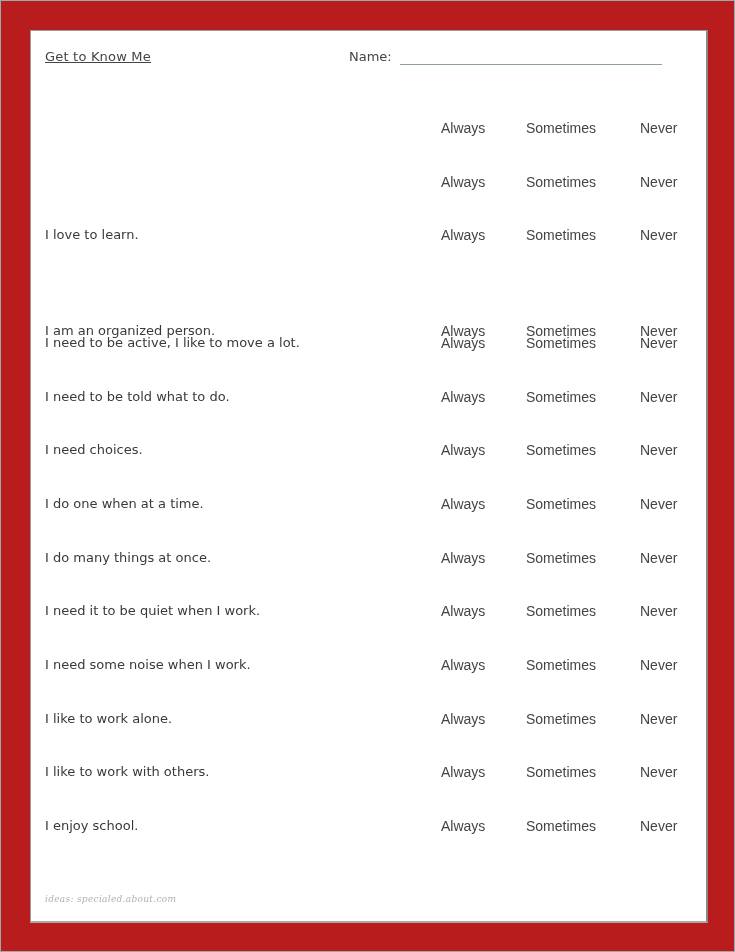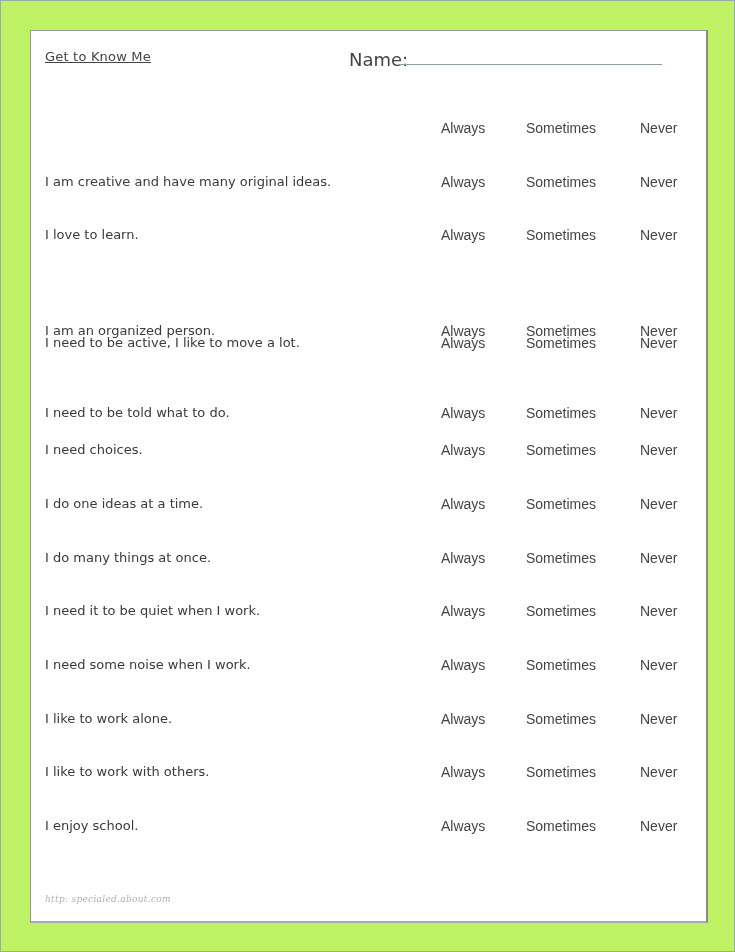--- a/index.html
+++ b/index.html
@@ -13,21 +13,21 @@
       position: relative;
       overflow: hidden;
       font-family: "DejaVu Sans", sans-serif;
       color: #333;
     }
     .outer-frame {
       position: absolute;
       left: 0; top: 0;
       width: 733px; height: 950px;
       border: 1px solid #9aaaa6;
-      background: #bef264;
+      background: #b91c1c;
     }
     .worksheet {
       position: absolute;
       left: 29px; top: 29px;
       width: 675px; height: 890px;
       border: 1px solid #999;
       border-right: 2px solid #888;
       border-bottom: 2px solid #aaa;
       background: #fff;
     }
@@ -36,21 +36,21 @@
       left: 14px; top: 18px;
       font-size: 13px;
       color: #444;
       text-decoration: underline;
       letter-spacing: 0.2px;
       padding-right: 8px;
     }
     .name-label {
       position: absolute;
       left: 318px; top: 18px;
-      font-size: 18px;
+      font-size: 13px;
       color: #444;
     }
     .name-line {
       position: absolute;
       left: 369px; top: 33px;
       width: 262px; height: 0;
       border-bottom: 1px solid #8fa09c;
     }
     .rows {
       position: absolute;
@@ -102,21 +102,20 @@
     <div class="name-label">Name:</div>
     <div class="name-line"></div>
 
     <div class="rows" id="rows">
         <div class="row" style="top: 89px;">
           <span class="opt opt-always">Always</span>
           <span class="opt opt-sometimes">Sometimes</span>
           <span class="opt opt-never">Never</span>
         </div>
         <div class="row" style="top: 143px;">
-          <span class="statement">I am creative and have many original ideas.</span>
           <span class="opt opt-always">Always</span>
           <span class="opt opt-sometimes">Sometimes</span>
           <span class="opt opt-never">Never</span>
         </div>
         <div class="row" style="top: 196px;">
           <span class="statement">I love to learn.</span>
           <span class="opt opt-always">Always</span>
           <span class="opt opt-sometimes">Sometimes</span>
           <span class="opt opt-never">Never</span>
         </div>
@@ -125,34 +124,34 @@
           <span class="opt opt-always">Always</span>
           <span class="opt opt-sometimes">Sometimes</span>
           <span class="opt opt-never">Never</span>
         </div>
         <div class="row" style="top: 304px; text-align: right;">
           <span class="statement">I need to be active, I like to move a lot.</span>
           <span class="opt opt-always">Always</span>
           <span class="opt opt-sometimes">Sometimes</span>
           <span class="opt opt-never">Never</span>
         </div>
-        <div class="row" style="top: 358px; margin-top: 16px;">
+        <div class="row" style="top: 358px;">
           <span class="statement">I need to be told what to do.</span>
           <span class="opt opt-always">Always</span>
           <span class="opt opt-sometimes">Sometimes</span>
           <span class="opt opt-never">Never</span>
         </div>
         <div class="row" style="top: 411px;">
           <span class="statement">I need choices.</span>
           <span class="opt opt-always">Always</span>
           <span class="opt opt-sometimes">Sometimes</span>
           <span class="opt opt-never">Never</span>
         </div>
         <div class="row" style="top: 465px;">
-          <span class="statement">I do one ideas at a time.</span>
+          <span class="statement">I do one when at a time.</span>
           <span class="opt opt-always">Always</span>
           <span class="opt opt-sometimes">Sometimes</span>
           <span class="opt opt-never">Never</span>
         </div>
         <div class="row" style="top: 519px;">
           <span class="statement">I do many things at once.</span>
           <span class="opt opt-always">Always</span>
           <span class="opt opt-sometimes">Sometimes</span>
           <span class="opt opt-never">Never</span>
         </div>
@@ -181,15 +180,15 @@
           <span class="opt opt-never">Never</span>
         </div>
         <div class="row" style="top: 787px;">
           <span class="statement">I enjoy school.</span>
           <span class="opt opt-always">Always</span>
           <span class="opt opt-sometimes">Sometimes</span>
           <span class="opt opt-never">Never</span>
         </div>
       </div>
 
-    <div class="footer">http: specialed.about.com</div>
+    <div class="footer">ideas: specialed.about.com</div>
   </div>
 </div>
 
 </body></html>

